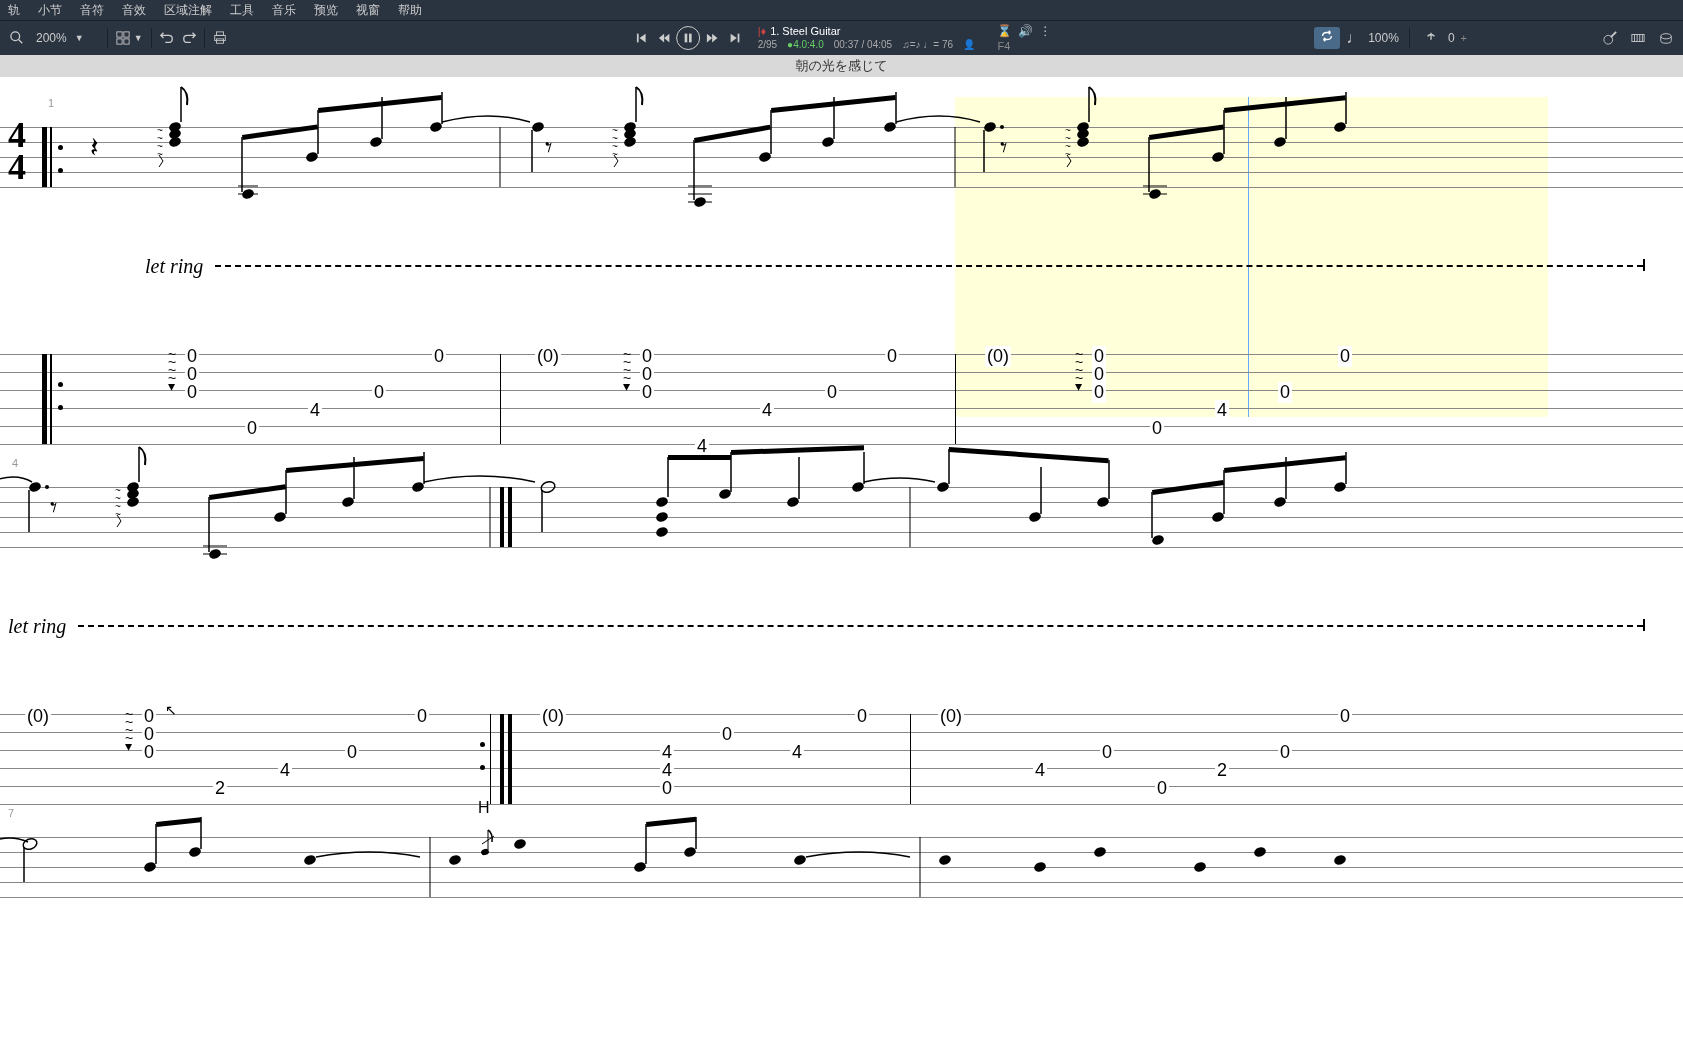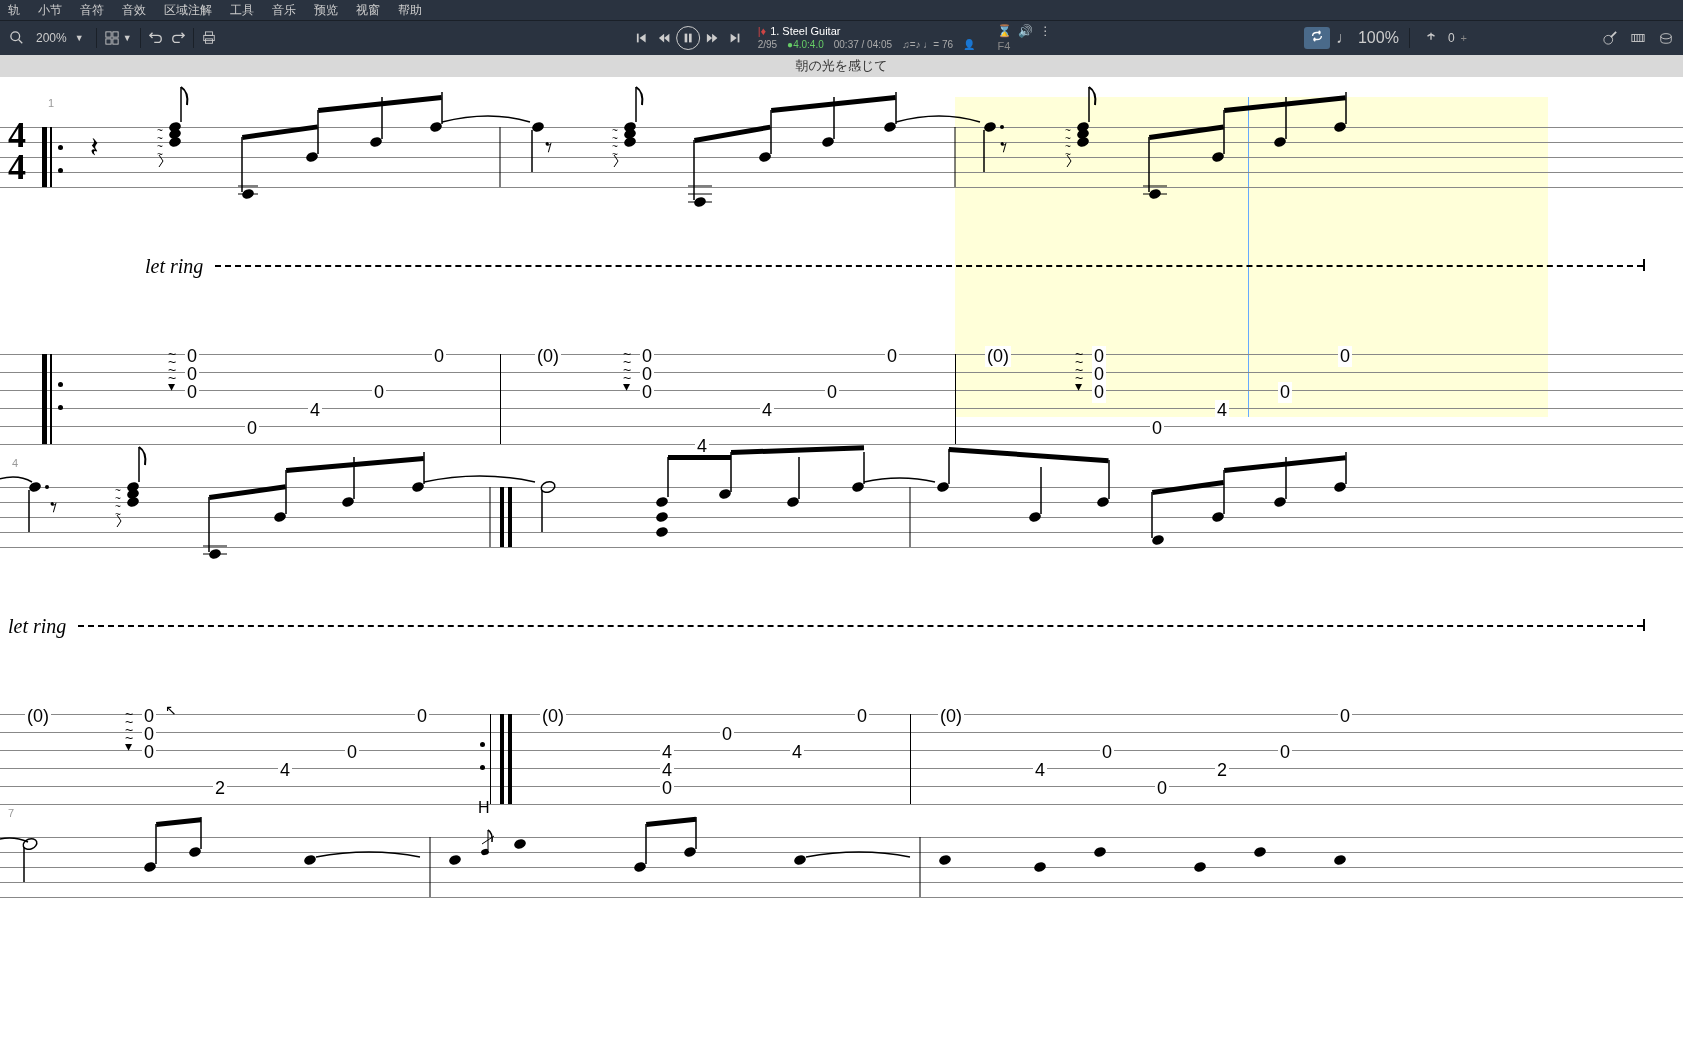--- a/index.html
+++ b/index.html
@@ -4,21 +4,21 @@
 <style>
   * { margin: 0; padding: 0; box-sizing: border-box; }
   body { font-family: Arial, sans-serif; background: #fff; overflow: hidden; }
   
   
   .menubar { background: #2a3340; color: #ccc; height: 20px; display: flex; align-items: center; padding: 0 8px; font-size: 12px; }
   .menubar span { margin-right: 18px; cursor: pointer; }
   
   
   .toolbar { background: #2a3340; height: 35px; display: flex; align-items: center; padding: 0 6px; color: #ccc; border-top: 1px solid #1a2028; }
-  .tool-group { display: flex; align-items: center; margin-right: 8px; gap: 4px; }
+  .tool-group { display: flex; align-items: center; margin-right: 19px; gap: 4px; }
   .tool-btn { width: 22px; height: 22px; display: flex; align-items: center; justify-content: center; cursor: pointer; border-radius: 2px; }
   .zoom-label { font-size: 12px; color: #ccc; margin: 0 4px; }
   .sep { width: 1px; height: 20px; background: #1a2028; margin: 0 4px; }
   
   
   .playback-center { position: absolute; left: 50%; transform: translateX(-50%); display: flex; align-items: center; gap: 2px; }
   .play-btn { width: 20px; height: 20px; display: flex; align-items: center; justify-content: center; cursor: pointer; }
   .track-info { margin-left: 12px; display: flex; flex-direction: column; justify-content: center; font-size: 11px; line-height: 13px; }
   .track-name { color: #fff; font-weight: normal; }
   .track-meta { display: flex; gap: 10px; color: #aaa; font-size: 10px; }
@@ -183,21 +183,21 @@
     </div>
   </div>
 
   <div class="toolbar-right">
     <div class="loop-btn">
       <svg class="icon" viewBox="0 0 16 16">
           <path d="M3 8 Q3 4 8 4 L12 4 M12 4 L10 2 M12 4 L10 6 M13 8 Q13 12 8 12 L4 12 M4 12 L6 10 M4 12 L6 14" fill="none" stroke="#fff" stroke-width="1.5"></path>
         </svg>
     </div>
     <span style="color:#ccc;">♩</span>
-    <span style="font-size:16px;">100%</span>
+    <span style="font-size:12px;">100%</span>
     <div class="sep"></div>
     <div class="tool-btn">
       <svg class="icon" viewBox="0 0 16 16">
           <path d="M8 2 L8 10 M4 6 Q8 2 12 6" fill="none" stroke="#ccc" stroke-width="1.5"></path>
         </svg>
     </div>
     <span style="font-size:12px;">0</span>
     <span style="color:#888;font-size:11px;">+</span>
     <div style="flex:1;"></div>
     <div class="tool-btn" style="margin-left:120px;">

